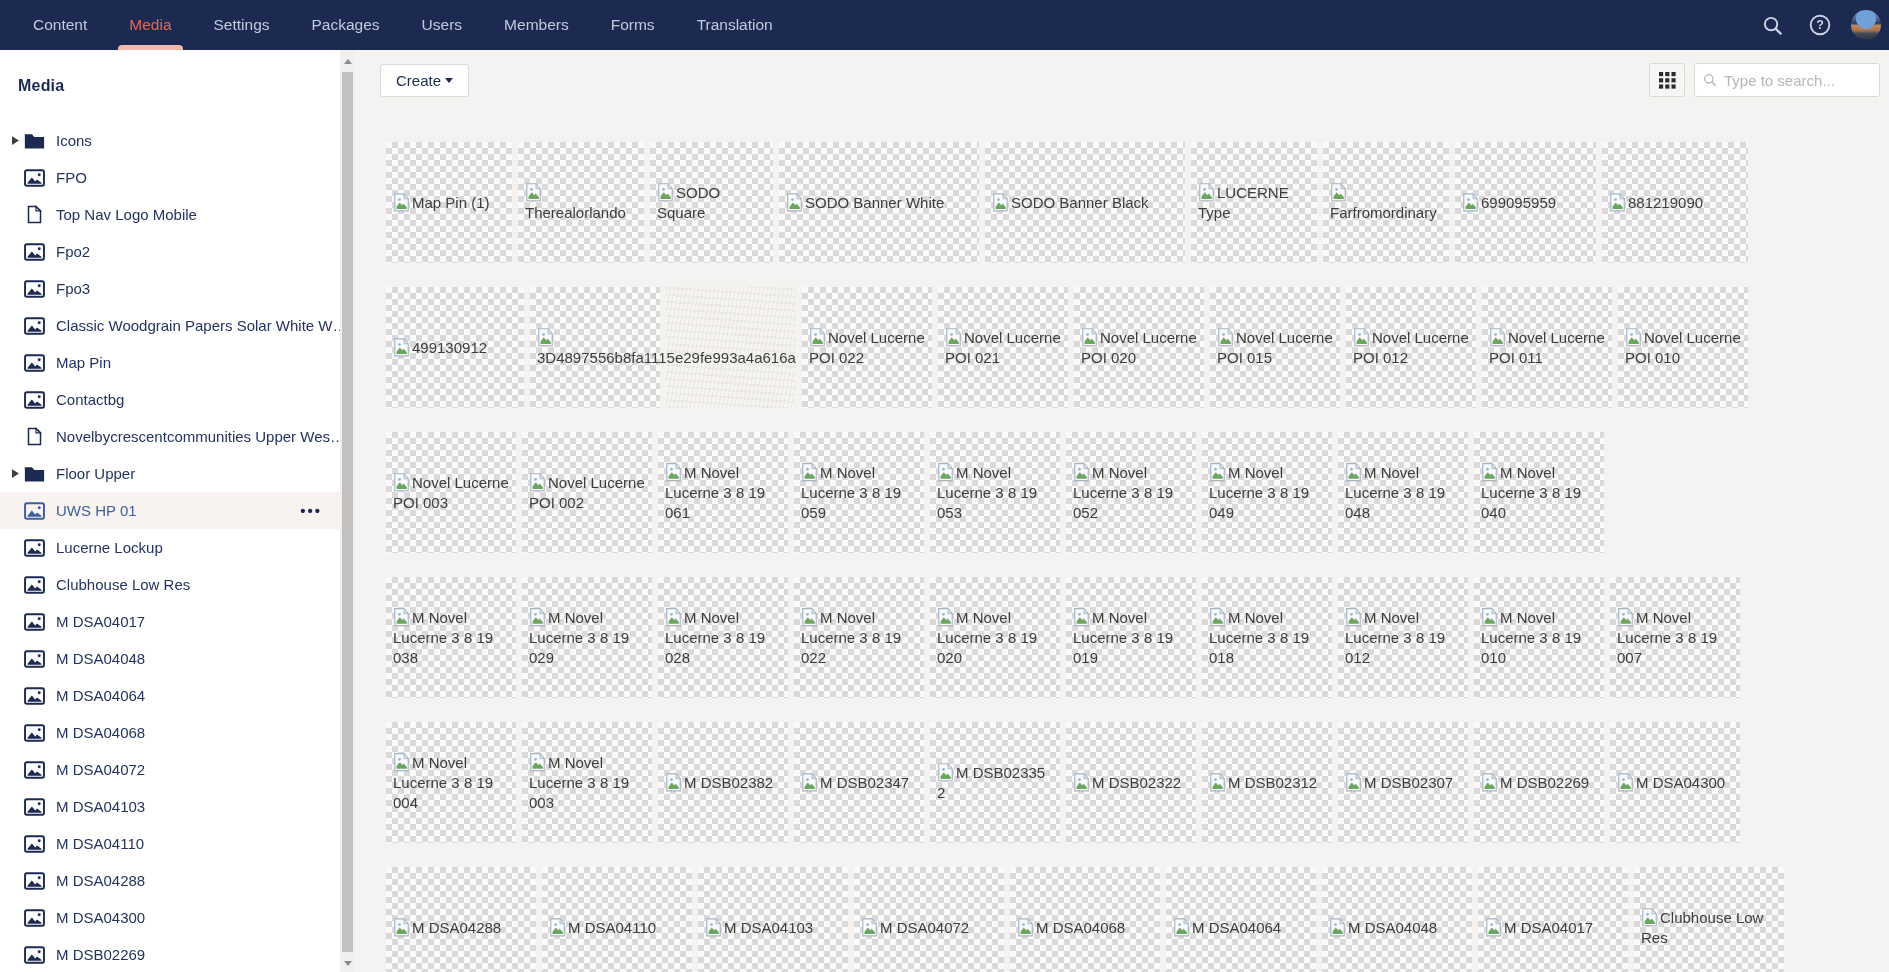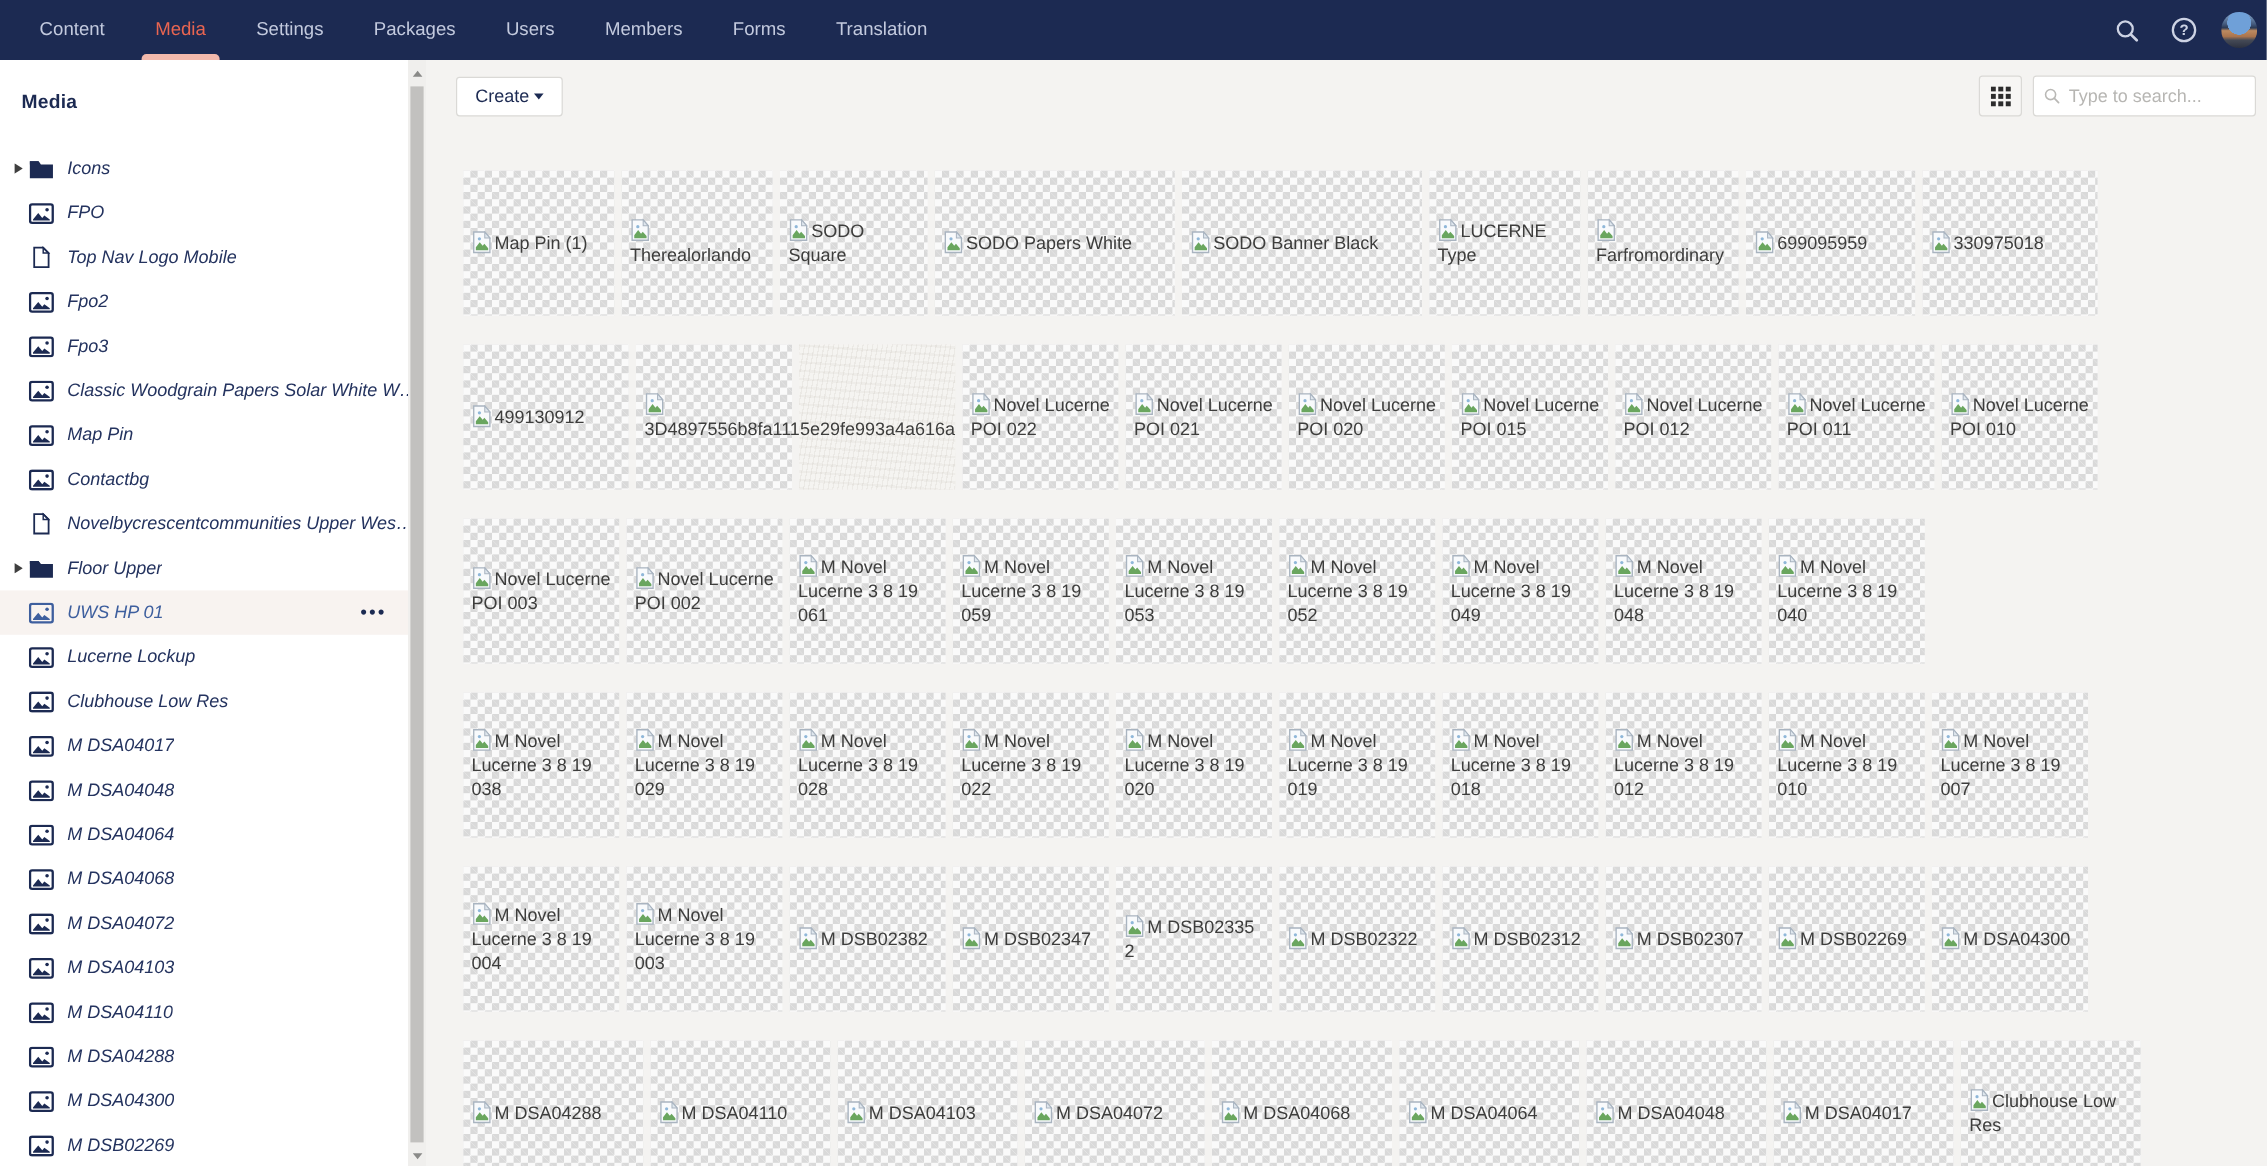--- a/index.html
+++ b/index.html
@@ -28,21 +28,21 @@
   .avatar {
     width:30px; height:30px; border-radius:50%; overflow:hidden; cursor:pointer;
     background:
       radial-gradient(circle at 50% 30%, #6fa0d8 0 38%, transparent 39%),
       linear-gradient(180deg,#8fb3d8 0%, #43597c 34%, #2b3a55 44%, #bd8a60 52%, #a9744e 68%, #454a56 78%, #2c3140 100%);
   }
   
   .cols { display:flex; height:922px; }
   .sidebar { width:340px; background:#fff; padding-top:27px; overflow:hidden; flex:0 0 auto; }
   .sidebar h2 { font-size:16px; font-weight:700; color:#1c2a52; padding-left:18px; letter-spacing:.2px; }
-  .tree { list-style:none; margin-top:27px;font-style:italic; }
+  .tree { list-style:none; margin-top:27px; }
   .tree-item {
     height:37px; display:flex; align-items:center; padding-left:8px;
     font-size:15px; color:#24335f; cursor:pointer; white-space:nowrap;
   }
   .tree-item .caret { width:15px; display:flex; align-items:center; justify-content:center; flex:0 0 auto; }
   .tree-item .t-icon { width:23px; margin-right:10px; display:flex; align-items:center; justify-content:center; flex:0 0 auto; color:#1c2a52; }
   .tree-item .t-label { overflow:hidden; }
   .tree-item.selected { background:#f8f3f0; color:var(--selected,#3e5f9e); }
   .tree-item.selected .t-icon { color:var(--selected,#3e5f9e); }
   .tree-actions { margin-left:auto; margin-right:18px; letter-spacing:2px; font-weight:700; color:#1c2a52; font-size:15px; cursor:pointer; }
@@ -488,21 +488,21 @@
                 <path d="M5 20 l4.6-6 3.4 4.2 2-2.4 4.5 5.2 v2.5 H5 z" fill="#6aa65f"></path>
                 <circle cx="9.2" cy="10" r="1.9" fill="#8fb7d9"></circle>
               </svg><span>SODO Square</span></span>
           </div>
           <div class="tile">
             <span class="alt"><svg class="broken-ico" viewBox="0 0 24 28" width="17" height="20">
                 <path d="M2.5 2 h13 l6 7 v17 h-19 z" fill="#f8fafc" stroke="#a9b4c0" stroke-width="1.6"></path>
                 <path d="M15.5 2 l6 7 h-6 z" fill="#dfe7ee" stroke="#a9b4c0" stroke-width="1.2"></path>
                 <path d="M5 20 l4.6-6 3.4 4.2 2-2.4 4.5 5.2 v2.5 H5 z" fill="#6aa65f"></path>
                 <circle cx="9.2" cy="10" r="1.9" fill="#8fb7d9"></circle>
-              </svg><span>SODO Papers White</span></span>
+              </svg><span>SODO Banner White</span></span>
           </div>
           <div class="tile">
             <span class="alt"><svg class="broken-ico" viewBox="0 0 24 28" width="17" height="20">
                 <path d="M2.5 2 h13 l6 7 v17 h-19 z" fill="#f8fafc" stroke="#a9b4c0" stroke-width="1.6"></path>
                 <path d="M15.5 2 l6 7 h-6 z" fill="#dfe7ee" stroke="#a9b4c0" stroke-width="1.2"></path>
                 <path d="M5 20 l4.6-6 3.4 4.2 2-2.4 4.5 5.2 v2.5 H5 z" fill="#6aa65f"></path>
                 <circle cx="9.2" cy="10" r="1.9" fill="#8fb7d9"></circle>
               </svg><span>SODO Banner Black</span></span>
           </div>
           <div class="tile">
@@ -528,21 +528,21 @@
                 <path d="M5 20 l4.6-6 3.4 4.2 2-2.4 4.5 5.2 v2.5 H5 z" fill="#6aa65f"></path>
                 <circle cx="9.2" cy="10" r="1.9" fill="#8fb7d9"></circle>
               </svg><span>699095959</span></span>
           </div>
           <div class="tile">
             <span class="alt"><svg class="broken-ico" viewBox="0 0 24 28" width="17" height="20">
                 <path d="M2.5 2 h13 l6 7 v17 h-19 z" fill="#f8fafc" stroke="#a9b4c0" stroke-width="1.6"></path>
                 <path d="M15.5 2 l6 7 h-6 z" fill="#dfe7ee" stroke="#a9b4c0" stroke-width="1.2"></path>
                 <path d="M5 20 l4.6-6 3.4 4.2 2-2.4 4.5 5.2 v2.5 H5 z" fill="#6aa65f"></path>
                 <circle cx="9.2" cy="10" r="1.9" fill="#8fb7d9"></circle>
-              </svg><span>330975018</span></span>
+              </svg><span>881219090</span></span>
           </div>
         </div>
         <div class="g-row" data-row="1">
           <div class="tile">
             <span class="alt"><svg class="broken-ico" viewBox="0 0 24 28" width="17" height="20">
                 <path d="M2.5 2 h13 l6 7 v17 h-19 z" fill="#f8fafc" stroke="#a9b4c0" stroke-width="1.6"></path>
                 <path d="M15.5 2 l6 7 h-6 z" fill="#dfe7ee" stroke="#a9b4c0" stroke-width="1.2"></path>
                 <path d="M5 20 l4.6-6 3.4 4.2 2-2.4 4.5 5.2 v2.5 H5 z" fill="#6aa65f"></path>
                 <circle cx="9.2" cy="10" r="1.9" fill="#8fb7d9"></circle>
               </svg><span>499130912</span></span>

